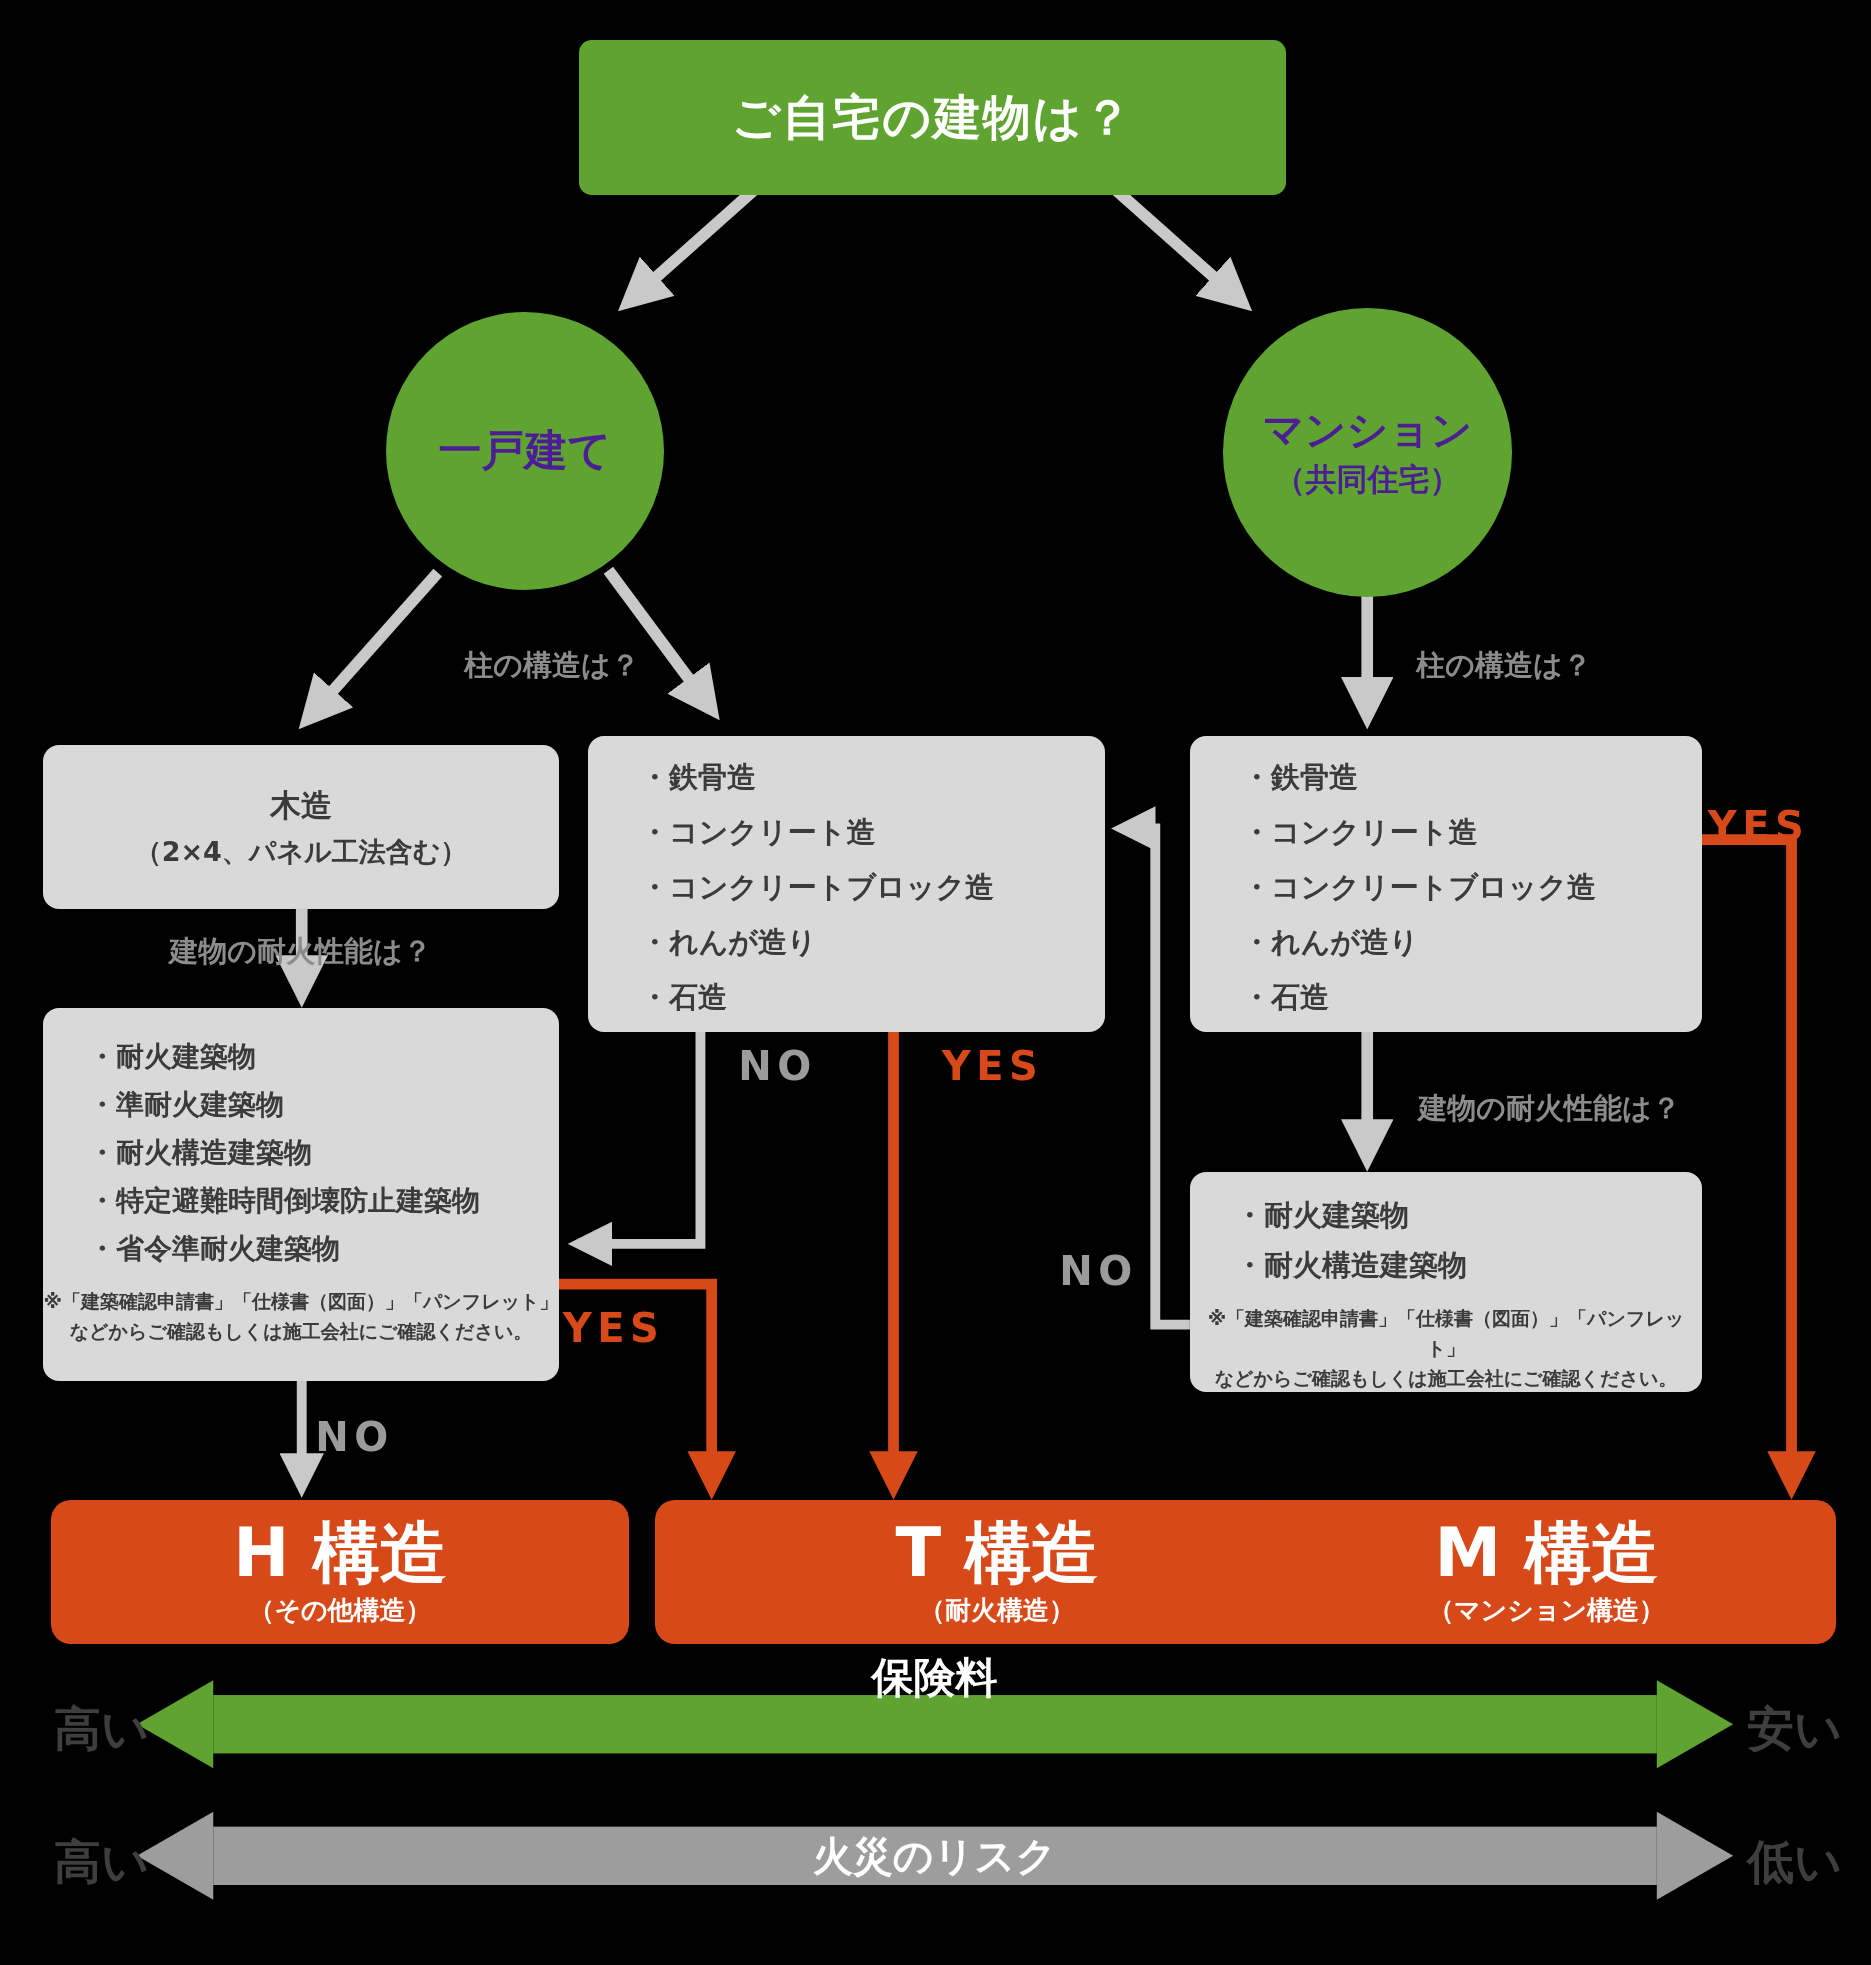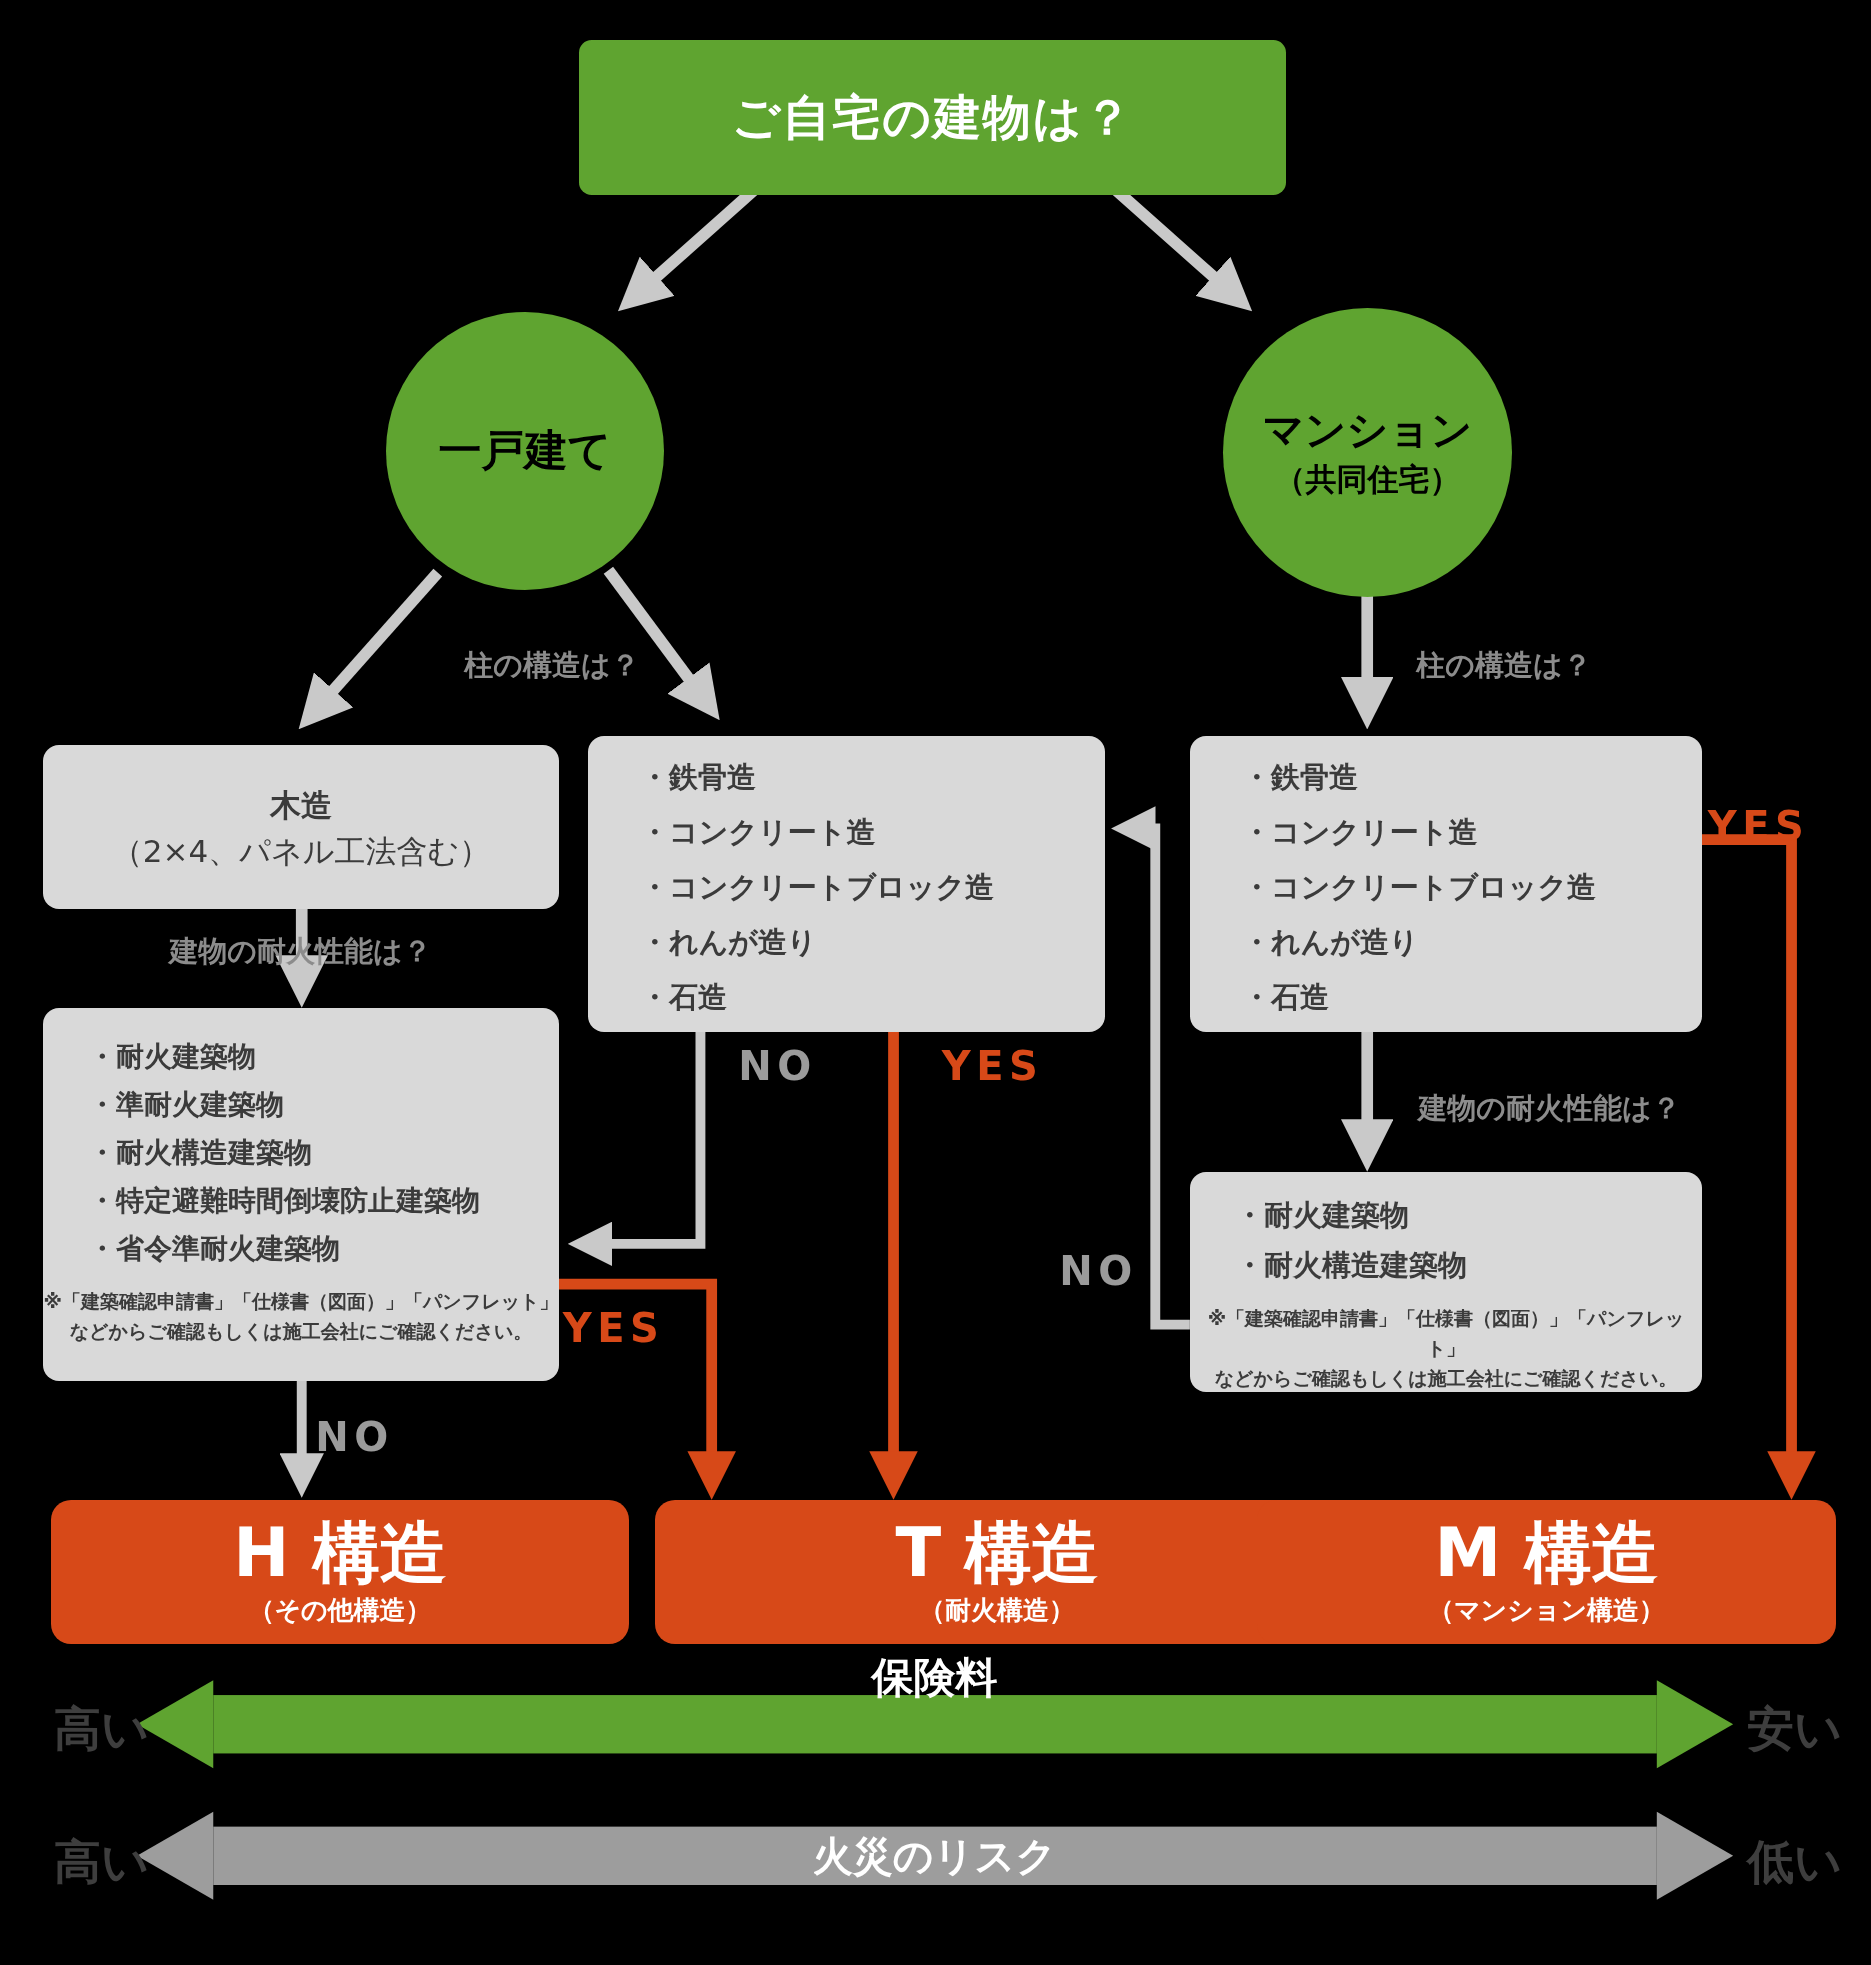--- a/index.html
+++ b/index.html
@@ -21,37 +21,37 @@
   #connector-layer{position:absolute;left:0;top:0;width:1871px;height:1965px;}
   .gray-line{stroke:var(--line_gray);stroke-width:26;fill:none;}
   .gray-line-thin{stroke:var(--line_gray);stroke-width:22;fill:none;}
   .orange-line{stroke:var(--orange);stroke-width:24;fill:none;}
   .title-box{
     left:579px;top:40px;width:707px;height:155px;background:var(--green);
     border-radius:12.6px;color:#fff;font-size:48px;font-weight:700;
     display:flex;align-items:center;justify-content:center;letter-spacing:1.8px;
   }
   .circle{
-    background:var(--green);border-radius:50%;color:#000000;font-weight:700;
+    background:var(--green);border-radius:50%;color:#4c1d95;font-weight:700;
     display:flex;flex-direction:column;align-items:center;justify-content:center;text-align:center;
   }
   .circle.house{left:386px;top:312px;width:278px;height:278px;font-size:43px;}
   .circle.mansion{left:1223px;top:308px;width:289px;height:289px;}
   .circle.mansion .main{font-size:41px;line-height:54px;}
   .circle.mansion .sub{font-size:31px;line-height:45px;}
   .qlabel{
     color:var(--label_gray);font-size:29px;font-weight:700;text-align:center;white-space:nowrap;
   }
   .gbox{
     background:var(--box_gray);border-radius:16px;color:var(--text_dark);
   }
   .wood-box{left:43px;top:745px;width:516px;height:164px;display:flex;flex-direction:column;
     align-items:center;justify-content:center;text-align:center;}
   .wood-box .l1{font-size:31px;font-weight:700;line-height:49px;}
-  .wood-box .l2{font-size:31px;font-weight:400;line-height:43px;}
+  .wood-box .l2{font-size:27px;font-weight:700;line-height:43px;}
   .list-box{padding:13.5px 0 0 52px;}
   .list-box.mid{left:588px;top:736px;width:517px;height:296px;box-sizing:border-box;}
   .list-box.right{left:1190px;top:736px;width:512px;height:296px;box-sizing:border-box;}
   .list-item{font-size:29px;font-weight:700;line-height:55px;white-space:nowrap;}
   .fire-box{box-sizing:border-box;}
   .fire-box.left{left:43px;top:1008px;width:516px;height:373px;padding-top:25px;}
   .fire-box.right{left:1190px;top:1172px;width:512px;height:220px;padding-top:18px;}
   .fire-box .list-item{font-size:28px;line-height:48px;padding-left:45px;}
   .fire-box.right .list-item{font-size:29px;line-height:50px;padding-left:45px;}
   .note{font-size:19px;font-weight:700;text-align:center;line-height:30px;margin-top:12.6px;}

